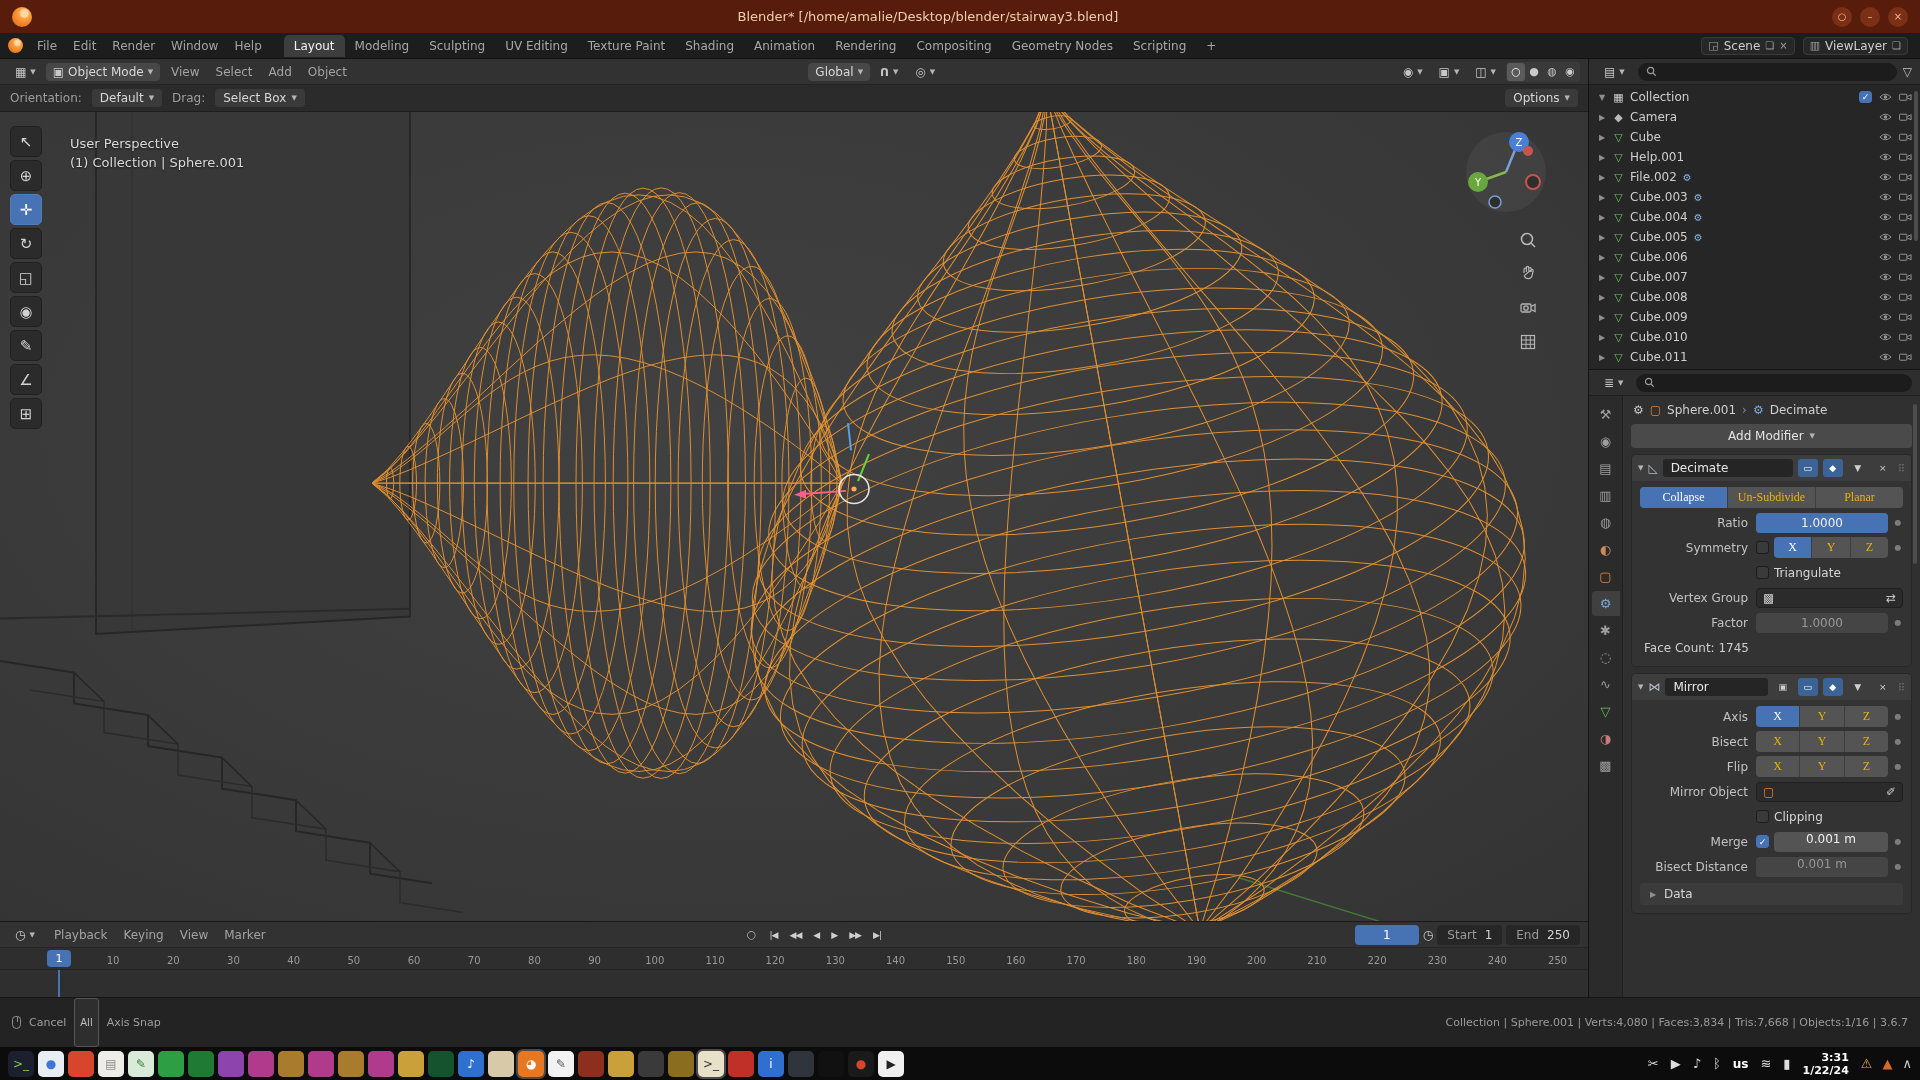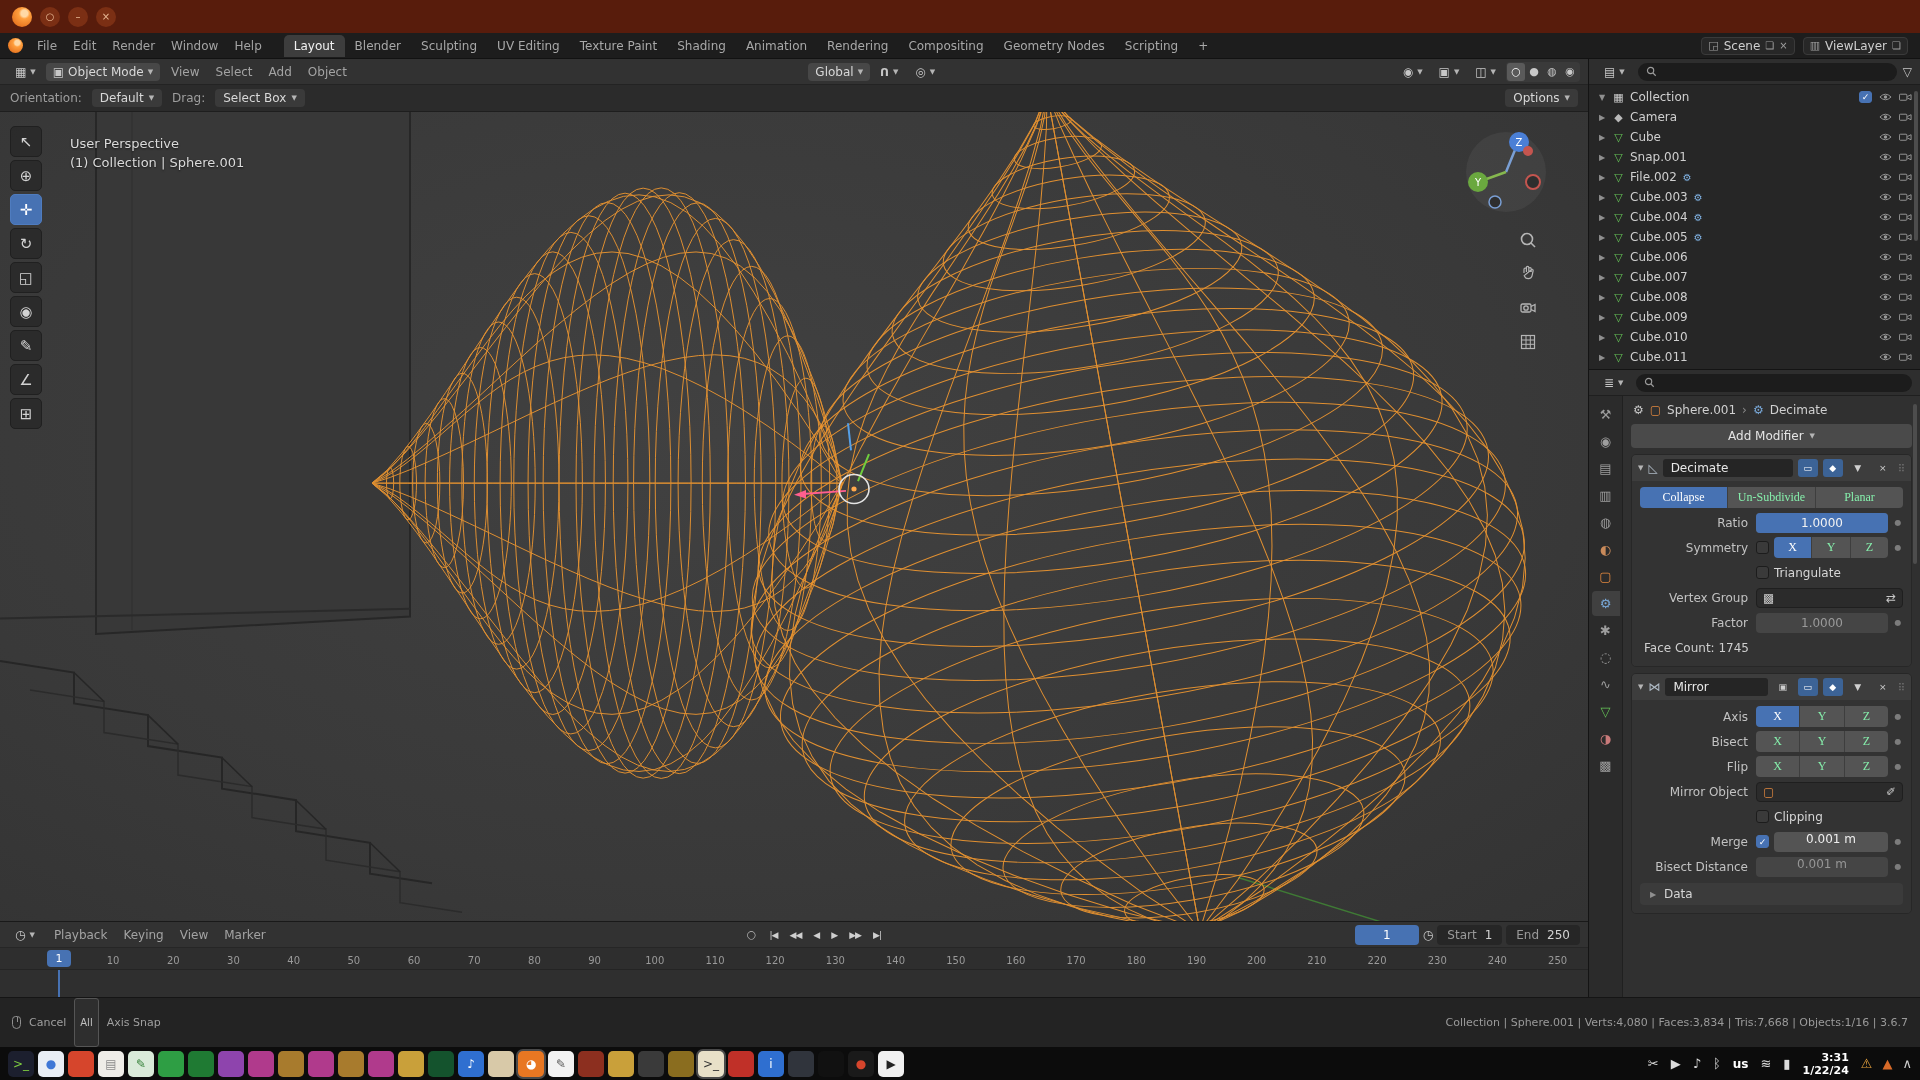--- a/index.html
+++ b/index.html
@@ -99,21 +99,21 @@
   .panel-b{padding:6px 8px 8px;display:flex;flex-direction:column;gap:4px;background:#333333;}
   .prow{display:flex;align-items:center;gap:8px;min-height:21px;}
   .plabel{flex:0 0 108px;text-align:right;color:#c2c2c2;white-space:nowrap;}
   .pwidget{flex:1;display:flex;align-items:center;gap:5px;min-width:0;}
   .dot{flex:0 0 10px;color:#7c7c7c;font-size:8px;text-align:center;}
   .slider{flex:1;height:20px;background:#545454;border-radius:4px;position:relative;display:flex;align-items:center;justify-content:center;color:#f2f2f2;overflow:hidden;}
   .slider .fill{position:absolute;left:0;top:0;bottom:0;background:#4772b3;}
   .slider span{position:relative;}
   .slider.disabled{background:#454545;color:#9a9a9a;}
   .seg{flex:1;display:flex;border-radius:4px;overflow:hidden;font-family:Liberation Serif, serif;}
-  .seg span{flex:1;background:#545454;text-align:center;padding:3px 0;border-right:1px solid #3e3e3e;color:#86efac;}
+  .seg span{flex:1;background:#545454;text-align:center;padding:3px 0;border-right:1px solid #3e3e3e;color:#eab308;}
   .seg span:last-child{border-right:none;}
   .seg span.on{background:#4772b3;color:#fff;}
   .fieldbox{flex:1;height:20px;background:#545454;border-radius:4px;display:flex;justify-content:center;color:#eee;}
   .fieldbox.dim{background:#454545;color:#969696;}
   .objfield{flex:1;height:20px;background:#2b2b2b;border:1px solid #1f1f1f;border-radius:4px;display:flex;align-items:center;padding:0 6px;gap:6px;color:#cfcfcf;}
   .facecount{color:#cfcfcf;padding-left:4px;}
   .subpanel{height:22px;background:#3b3b3b;border-radius:4px;display:flex;align-items:center;gap:6px;padding:0 8px;margin-top:2px;color:#d5d5d5;}
   
   .statusbar{flex:0 0 22px;background:#232323;display:flex;align-items:center;gap:8px;padding:0 12px;font-size:11px;color:#9f9f9f;border-top:1px solid #151515;}
   .mouse{width:9px;height:13px;border:1px solid #8f8f8f;border-radius:4px 4px 5px 5px;position:relative;display:inline-block;}
@@ -128,39 +128,40 @@
   .tray .kbd{font-weight:bold;font-size:12px;color:#fff;}
   .clock{text-align:right;font-size:11px;line-height:13px;font-weight:bold;color:#fff;}
 </style>
 </head>
 <body>
 
 <div class="app">
 
   <div class="titlebar">
     <span class="blogo"></span>
+    <div class="tb-title">Blender* [/home/amalie/Desktop/blender/stairway3.blend]</div>
     <span class="tbtn">○</span>
     <span class="tbtn">–</span>
     <span class="tbtn">×</span>
   </div>
 
   <div class="menubar">
     <span class="blogo-sm"></span>
     <div style="display:flex">
 
     <span class="menu-item">File</span>
         <span class="menu-item">Edit</span>
         <span class="menu-item">Render</span>
         <span class="menu-item">Window</span>
         <span class="menu-item">Help</span>
       </div>
     <div class="ws-tabs">
 
     <span class="ws-tab active">Layout</span>
-        <span class="ws-tab">Blender</span>
+        <span class="ws-tab">Modeling</span>
         <span class="ws-tab">Sculpting</span>
         <span class="ws-tab">UV Editing</span>
         <span class="ws-tab">Texture Paint</span>
         <span class="ws-tab">Shading</span>
         <span class="ws-tab">Animation</span>
         <span class="ws-tab">Rendering</span>
         <span class="ws-tab">Compositing</span>
         <span class="ws-tab">Geometry Nodes</span>
         <span class="ws-tab">Scripting</span>
         <span class="ws-tab">+</span>
@@ -575,21 +576,21 @@
                   <svg class="ol-ico" width="13" height="10" viewBox="0 0 14 10">
                     <rect x="0.5" y="2" width="8" height="6.5" rx="1" fill="none" stroke="#9a9a9a"></rect>
                     <path d="M9,4.5 L13,2.5 V8 L9,6" fill="none" stroke="#9a9a9a"></path>
                   </svg>
                 </span>
               </div>
 
               <div class="ol-row">
                 <span class="exp">▶</span>
                 <span class="oicon" style="color: rgb(100, 193, 86);">▽</span>
-                <span>Snap.001</span>
+                <span>Help.001</span>
 
                 <span class="ol-right">
                   <svg class="ol-ico" width="13" height="10" viewBox="0 0 14 10">
                     <path d="M1,5 Q7,-1 13,5 Q7,11 1,5 Z" fill="none" stroke="#9a9a9a"></path>
                     <circle cx="7" cy="5" r="1.8" fill="#9a9a9a"></circle>
                   </svg>
                   <svg class="ol-ico" width="13" height="10" viewBox="0 0 14 10">
                     <rect x="0.5" y="2" width="8" height="6.5" rx="1" fill="none" stroke="#9a9a9a"></rect>
                     <path d="M9,4.5 L13,2.5 V8 L9,6" fill="none" stroke="#9a9a9a"></path>
                   </svg>

